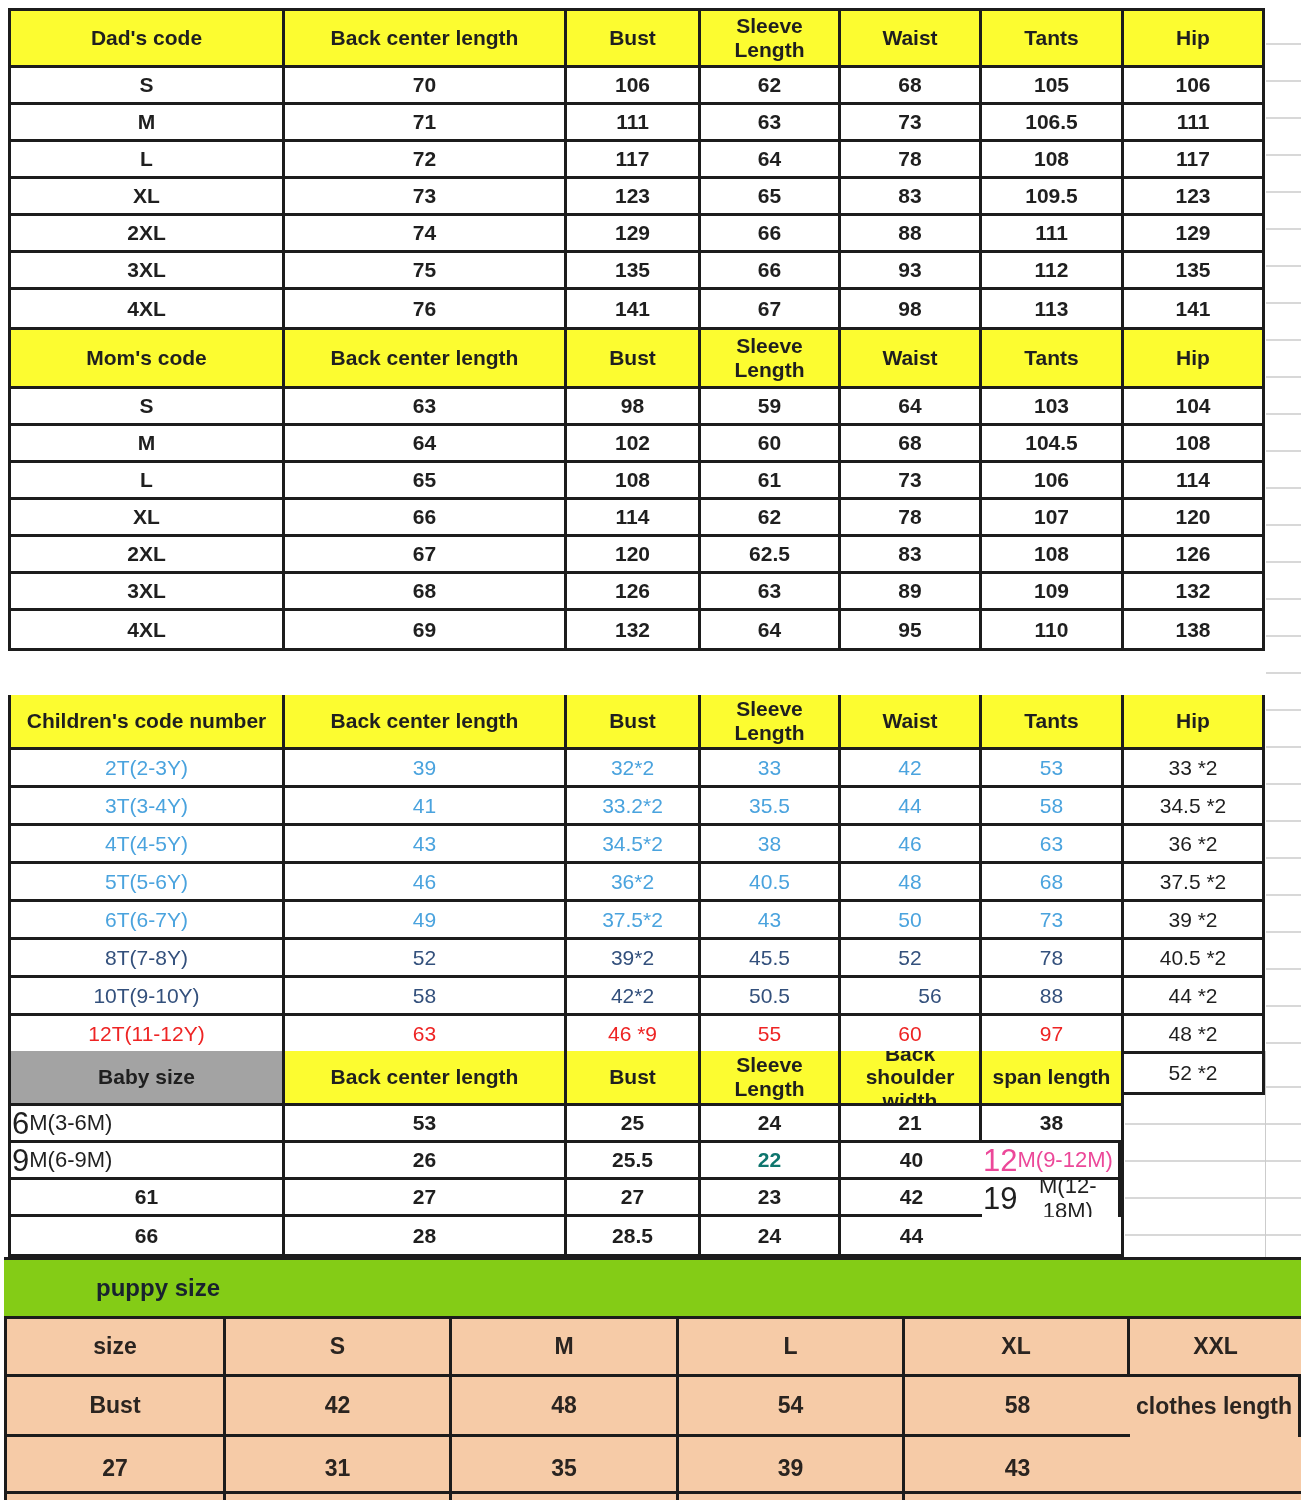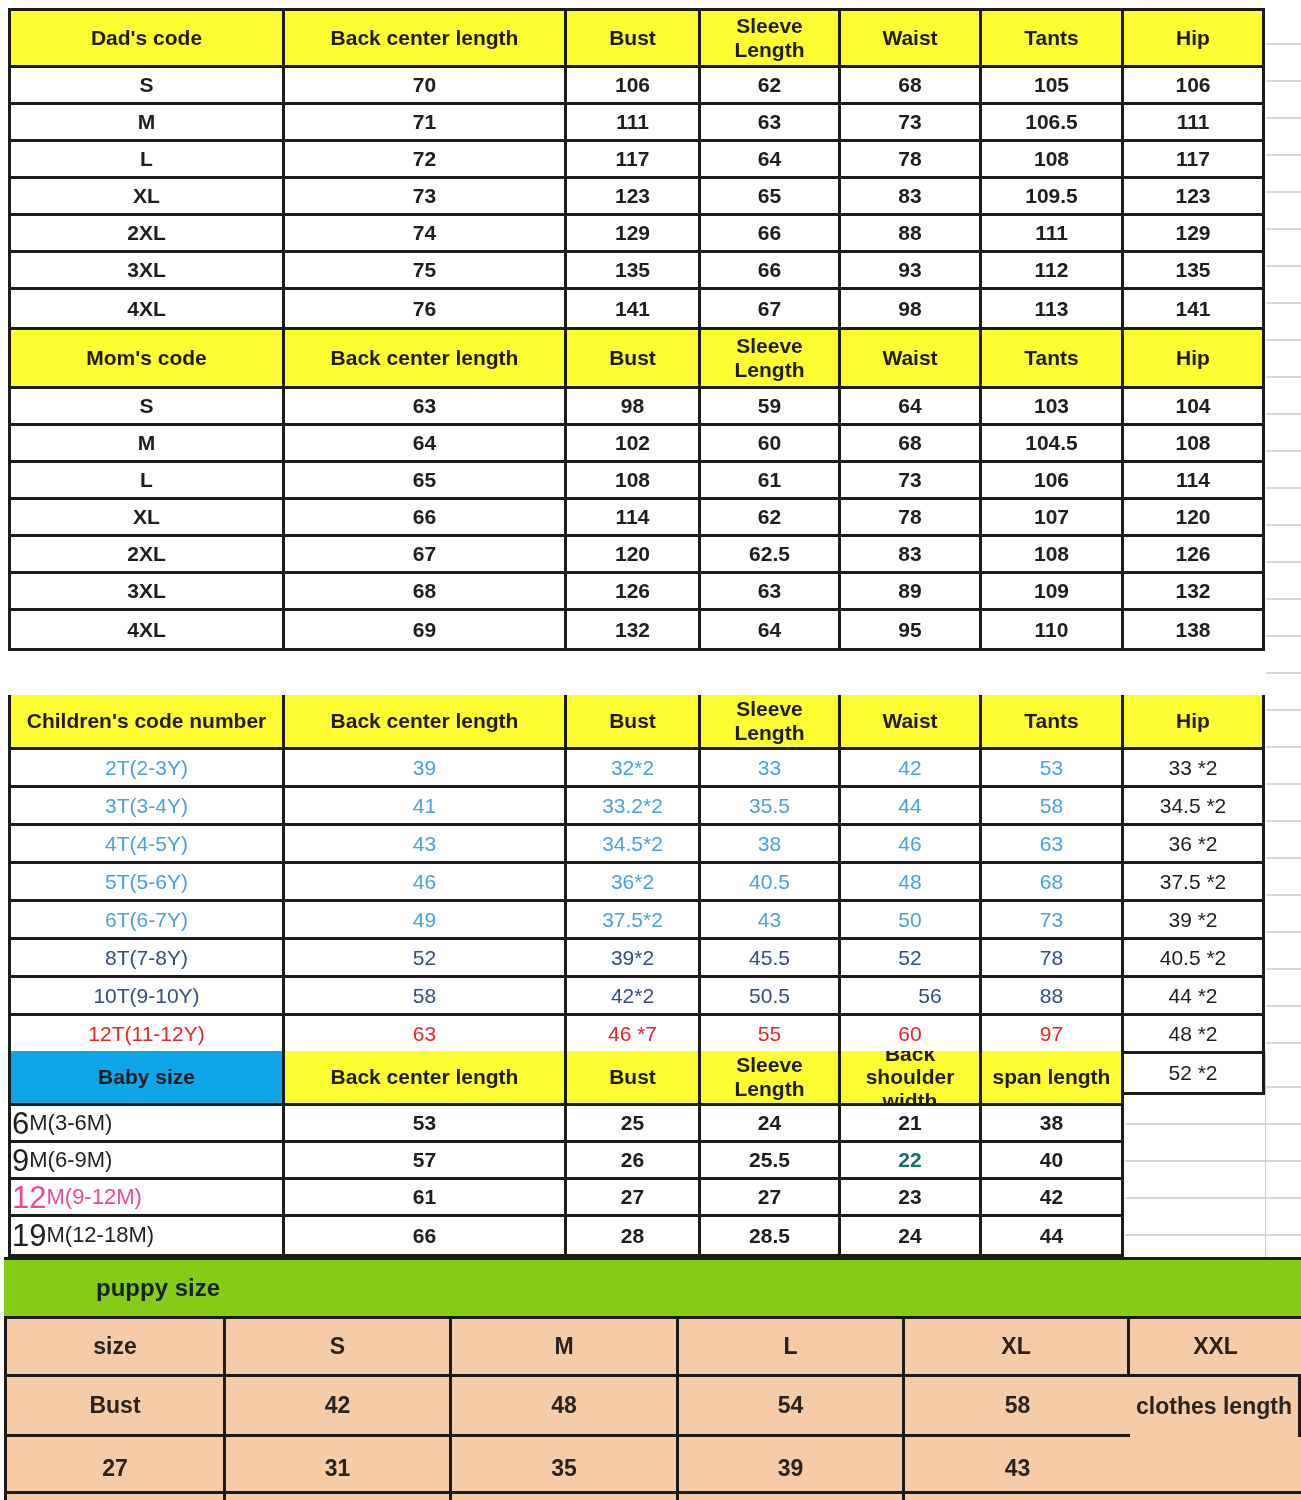--- a/index.html
+++ b/index.html
@@ -206,54 +206,53 @@
       <div class="cell data lastcol" style="color: rgb(31, 31, 31);">40.5 *2</div>
       <div class="cell data" style="color: rgb(51, 80, 124);">10T(9-10Y)</div>
       <div class="cell data" style="color: rgb(51, 80, 124);">58</div>
       <div class="cell data" style="color: rgb(51, 80, 124);">42*2</div>
       <div class="cell data" style="color: rgb(51, 80, 124);">50.5</div>
       <div class="cell data" style="color: rgb(51, 80, 124); padding-left: 40px;">56</div>
       <div class="cell data" style="color: rgb(51, 80, 124);">88</div>
       <div class="cell data lastcol" style="color: rgb(31, 31, 31);">44 *2</div>
       <div class="cell data" style="color: rgb(238, 36, 36);">12T(11-12Y)</div>
       <div class="cell data" style="color: rgb(238, 36, 36);">63</div>
-      <div class="cell data" style="color: rgb(238, 36, 36);">46 *7</div>
+      <div class="cell data" style="color: rgb(238, 36, 36);">46 *9</div>
       <div class="cell data" style="color: rgb(238, 36, 36);">55</div>
       <div class="cell data" style="color: rgb(238, 36, 36);">60</div>
       <div class="cell data" style="color: rgb(238, 36, 36);">97</div>
       <div class="cell data lastcol" style="color: rgb(31, 31, 31);">48 *2</div>
       <div class="cell data lastrow" style="color: rgb(238, 36, 36);">14T(13-14Y)</div>
       <div class="cell data lastrow" style="color: rgb(238, 36, 36);">68</div>
       <div class="cell data lastrow" style="color: rgb(238, 36, 36);">50 *2</div>
       <div class="cell data lastrow" style="color: rgb(238, 36, 36);">59</div>
       <div class="cell data lastrow" style="color: rgb(238, 36, 36);">64</div>
       <div class="cell data lastrow" style="color: rgb(238, 36, 36);">103</div>
       <div class="cell data lastcol lastrow" style="color: rgb(31, 31, 31);">52 *2</div>
     </div>
   <div class="sizetable sec-baby" style="left: 8px; top: 1051px; width: 1116px; border-top-width: 0px; grid-template-columns: 274px 282px 134px 140px 141px 139px; grid-template-rows: 55px repeat(4, 37px);">
-      <div class="cell header" style="background: #0ea5e9;">Baby size</div>
+      <div class="cell header" style="background: #a3a3a3;">Baby size</div>
       <div class="cell header" style="background: rgb(252, 252, 48);">Back center length</div>
       <div class="cell header" style="background: rgb(252, 252, 48);">Bust</div>
       <div class="cell header" style="background: rgb(252, 252, 48);">Sleeve Length</div>
       <div class="cell header" style="background: rgb(252, 252, 48);">Back shoulder width</div>
       <div class="cell header lastcol" style="background: rgb(252, 252, 48);">span length</div>
       <div class="cell data baby-label" style="color: rgb(31, 31, 31);">
         <span class="big">6</span>
         <span class="rest">M(3-6M)</span>
       </div>
       <div class="cell data" style="color: rgb(31, 31, 31);">53</div>
       <div class="cell data" style="color: rgb(31, 31, 31);">25</div>
       <div class="cell data" style="color: rgb(31, 31, 31);">24</div>
       <div class="cell data" style="color: rgb(31, 31, 31);">21</div>
       <div class="cell data lastcol" style="color: rgb(31, 31, 31);">38</div>
       <div class="cell data baby-label" style="color: rgb(31, 31, 31);">
         <span class="big">9</span>
         <span class="rest">M(6-9M)</span>
       </div>
-      <div class="cell data" style="color: rgb(31, 31, 31);">57</div>
       <div class="cell data" style="color: rgb(31, 31, 31);">26</div>
       <div class="cell data" style="color: rgb(31, 31, 31);">25.5</div>
       <div class="cell data" style="color: #0f766e;">22</div>
       <div class="cell data lastcol" style="color: rgb(31, 31, 31);">40</div>
       <div class="cell data baby-label" style="color: #ec4899;">
         <span class="big">12</span>
         <span class="rest">M(9-12M)</span>
       </div>
       <div class="cell data" style="color: rgb(31, 31, 31);">61</div>
       <div class="cell data" style="color: rgb(31, 31, 31);">27</div>

